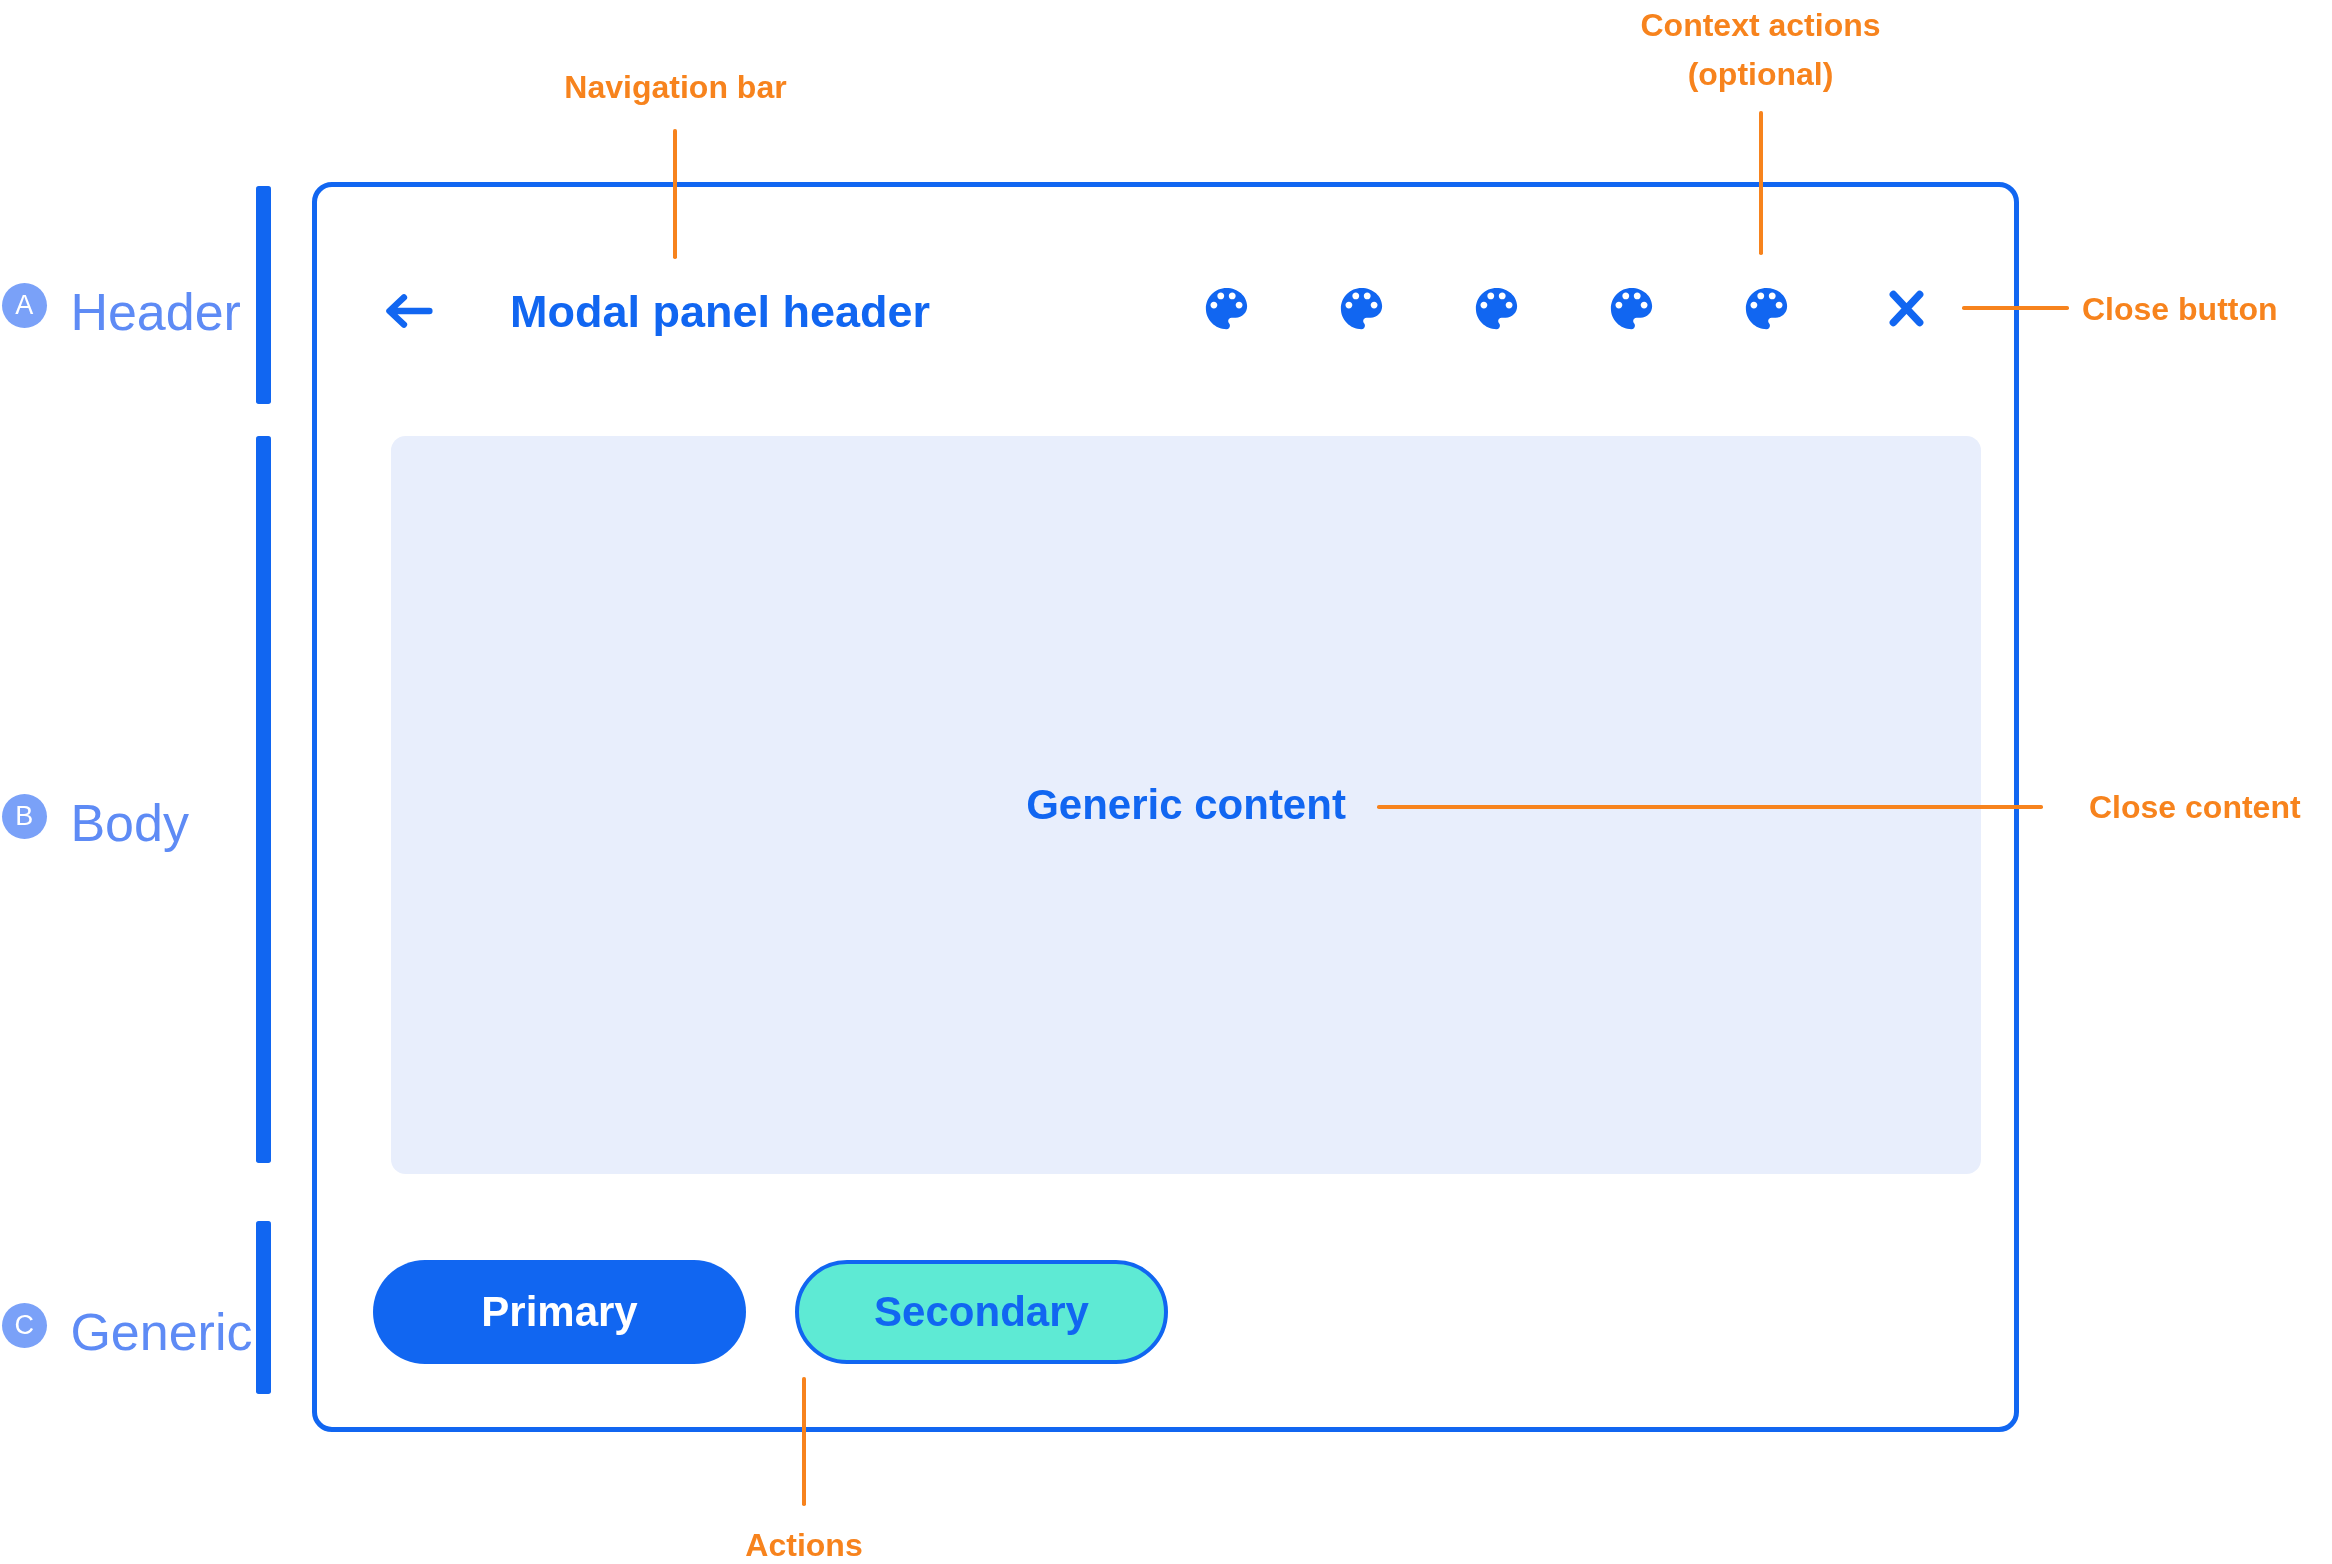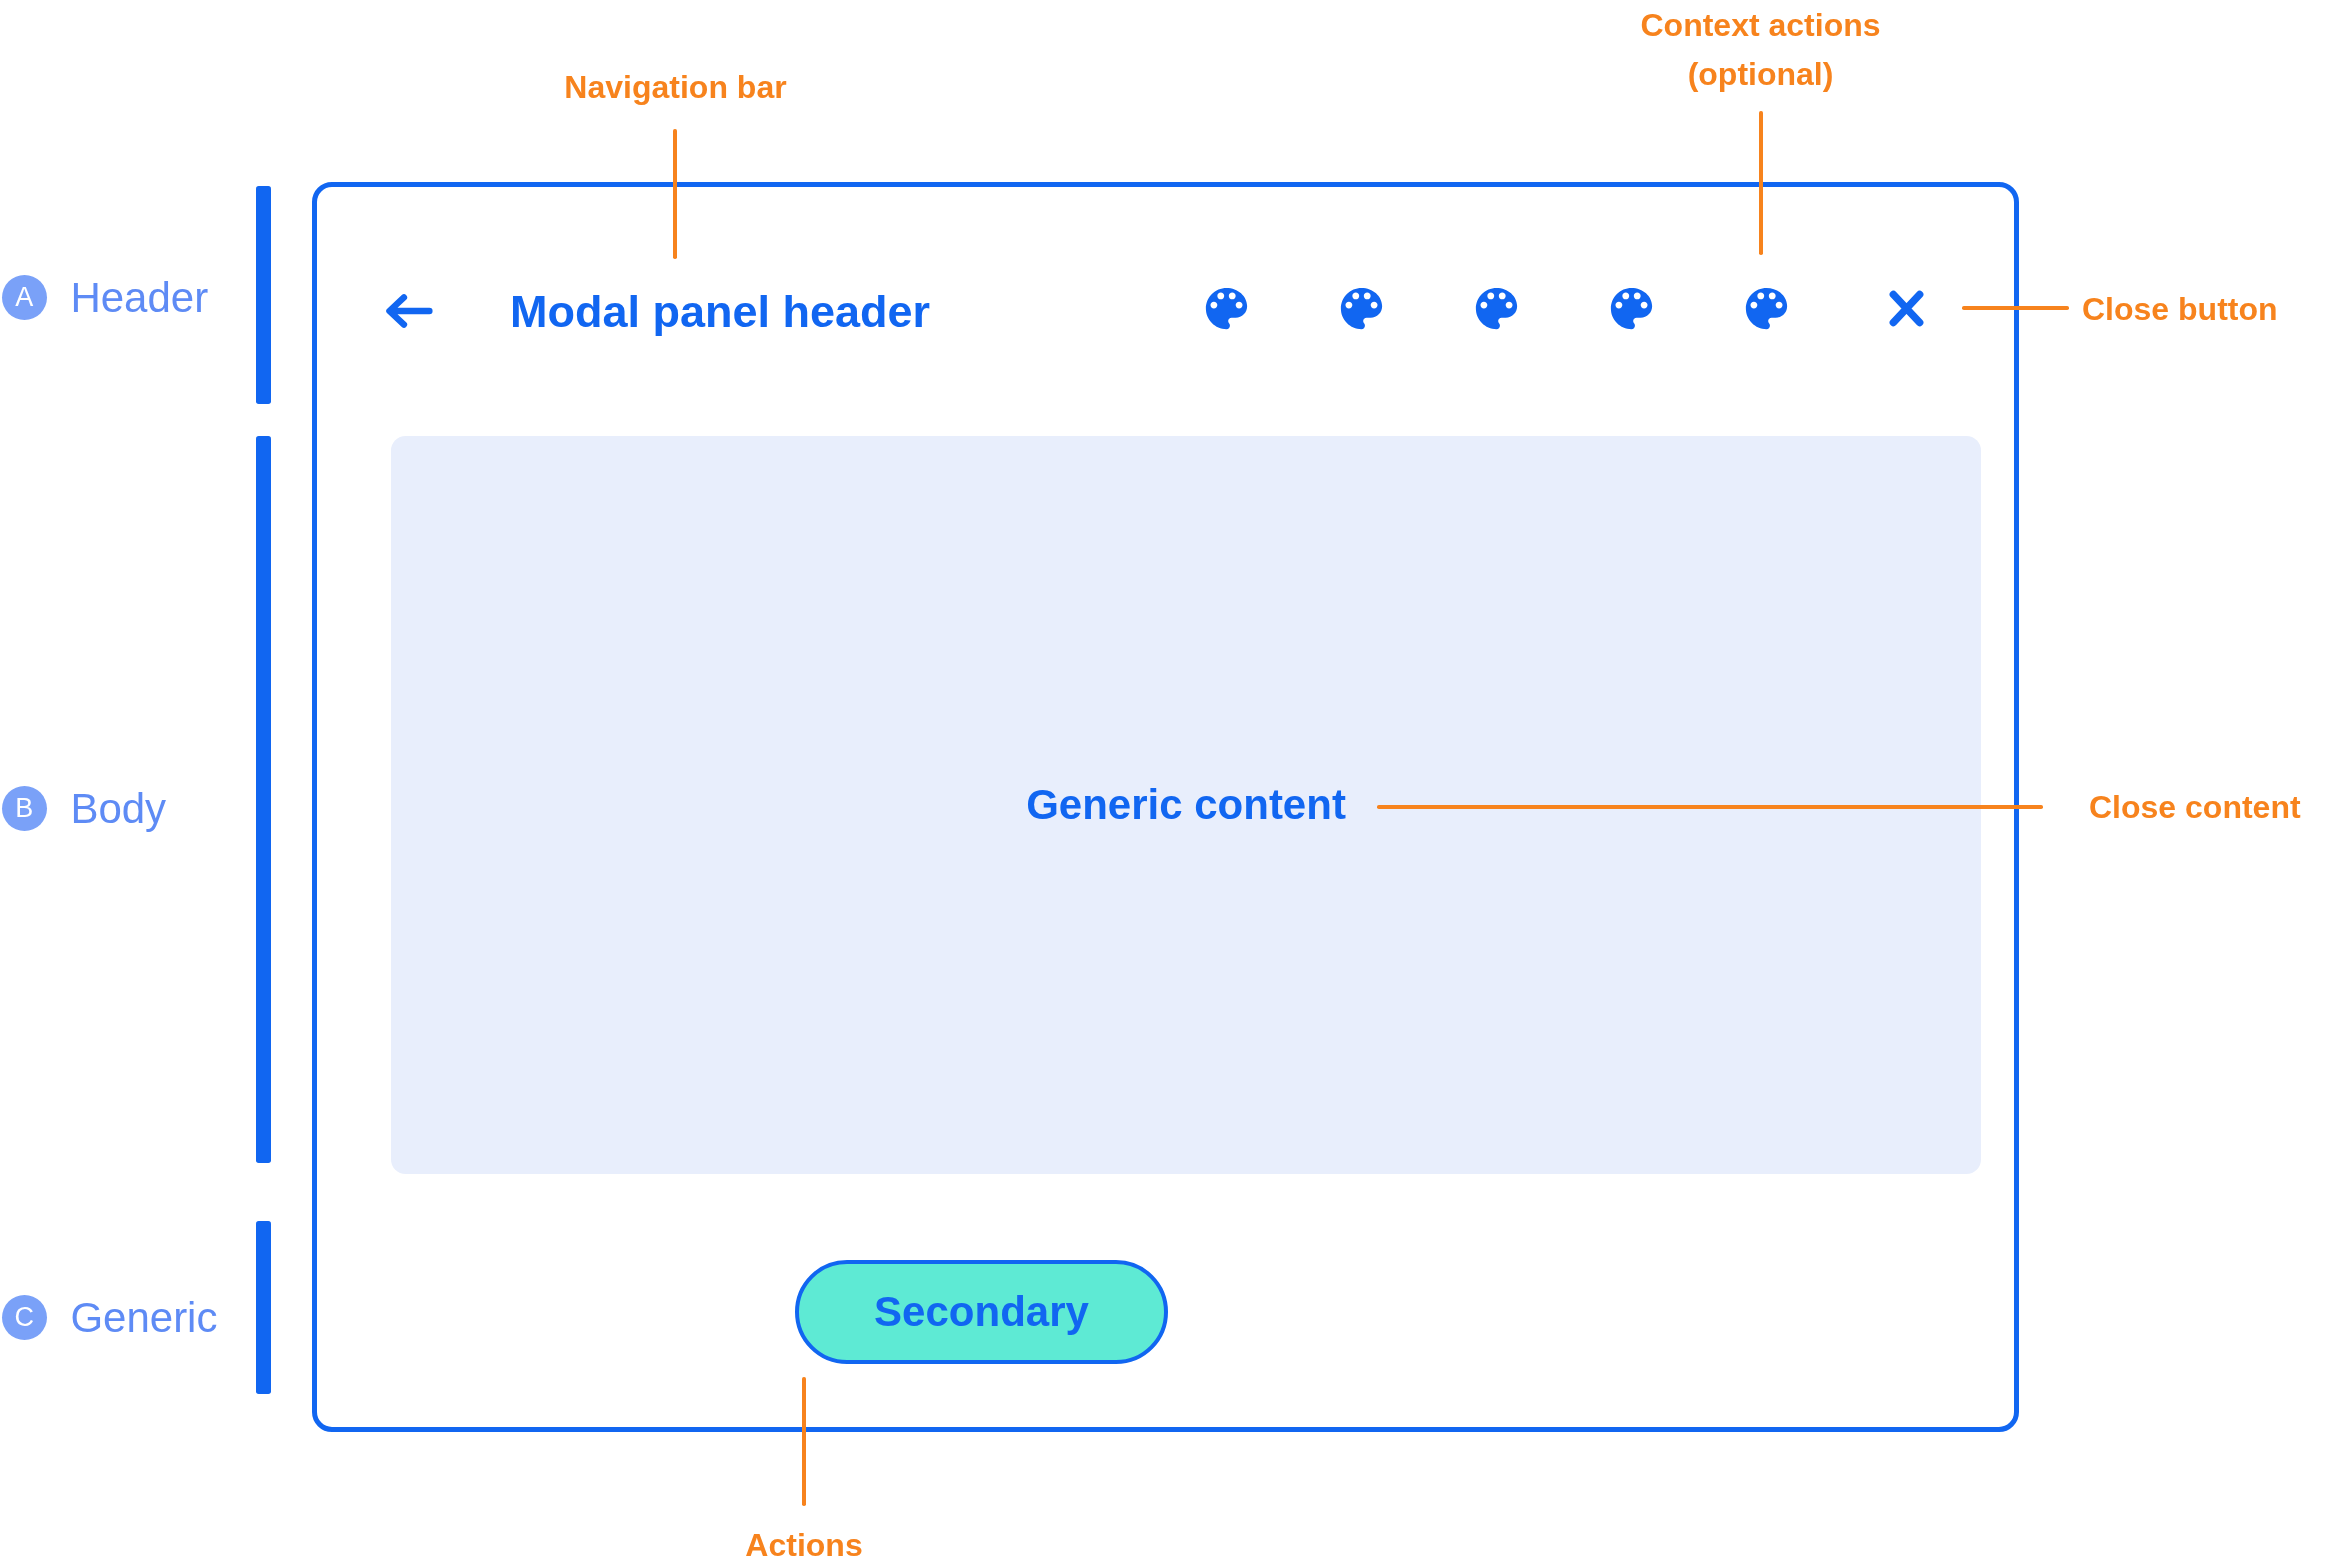--- a/index.html
+++ b/index.html
@@ -16,21 +16,21 @@
   .bar-footer { top:1221px; height:173px; }
 
   
   .marker-row { position:absolute; left:1.8px; display:flex; align-items:center; gap:23.6px; }
   .marker-badge {
     width:45px; height:45px; border-radius:50%;
     background:var(--badge-blue); color:#ffffff;
     font-size:27px; display:flex; align-items:center; justify-content:center;
     flex:0 0 auto;
   }
-  .marker-label { font-size:42px; color:var(--label-blue); line-height:45px; white-space:nowrap; }
+  .marker-label { font-size:52px; color:var(--label-blue); line-height:45px; white-space:nowrap;margin-top:15px; }
   .marker-a { top:275px; }
   .marker-b { top:786px; }
   .marker-c { top:1295px; }
 
   
   .modal {
     position:absolute; left:312px; top:182px; width:1707px; height:1250px;
     background:#ffffff; border:5.5px solid var(--accent-blue); border-radius:20px;
     box-sizing:border-box; z-index:1;
   }
@@ -163,20 +163,21 @@
         <svg width="45" height="45" viewBox="0 0 48 48" fill="none" xmlns="http://www.w3.org/2000/svg">
           <path d="M10 9 L38 39 M38 9 L10 39" stroke="currentColor" stroke-width="8" stroke-linecap="round"></path>
         </svg>
       </span>
     </button>
 
     <div class="modal-content">
       <div class="modal-content-text">Generic content</div>
     </div>
 
+    <button class="btn btn-primary">Primary</button>
     <button class="btn btn-secondary">Secondary</button>
   </div>
 
   <div class="ann ann-center nav-label">Navigation bar</div>
   <div class="ann-line nav-line"></div>
 
   <div class="ann ann-center ctx-label">
     <div class="line1">Context actions</div>
     <div class="line2">(optional)</div>
   </div>

